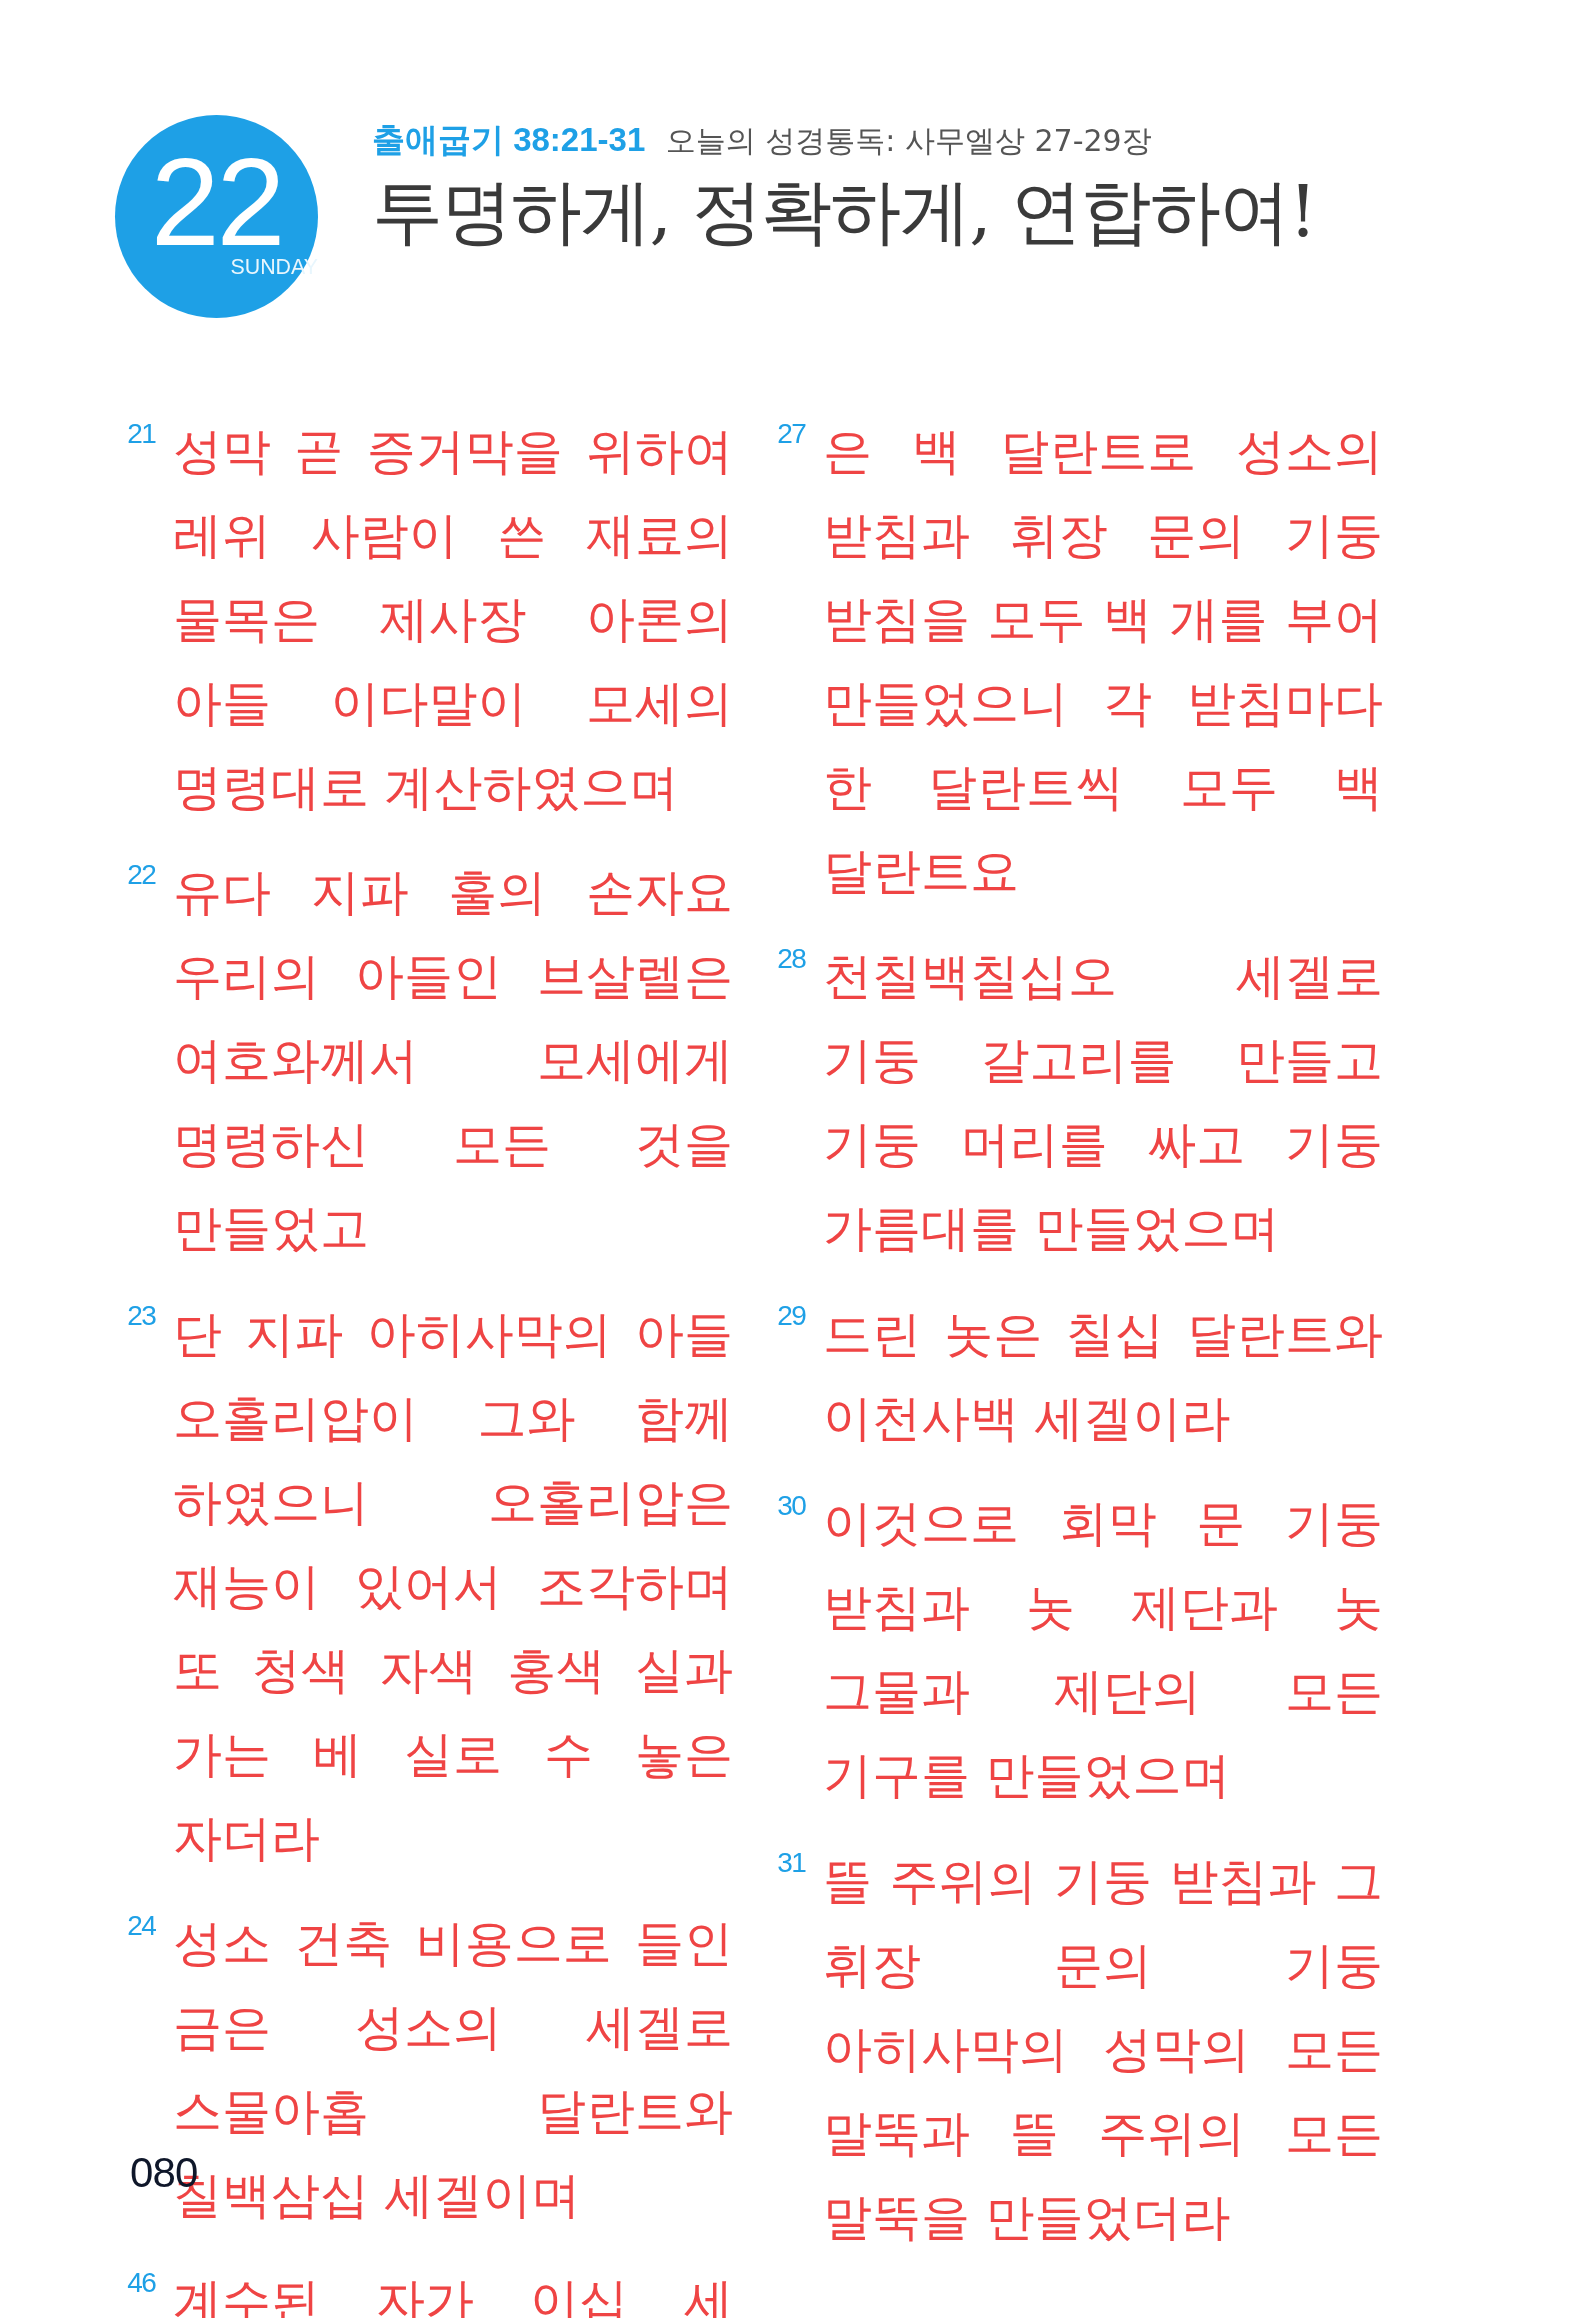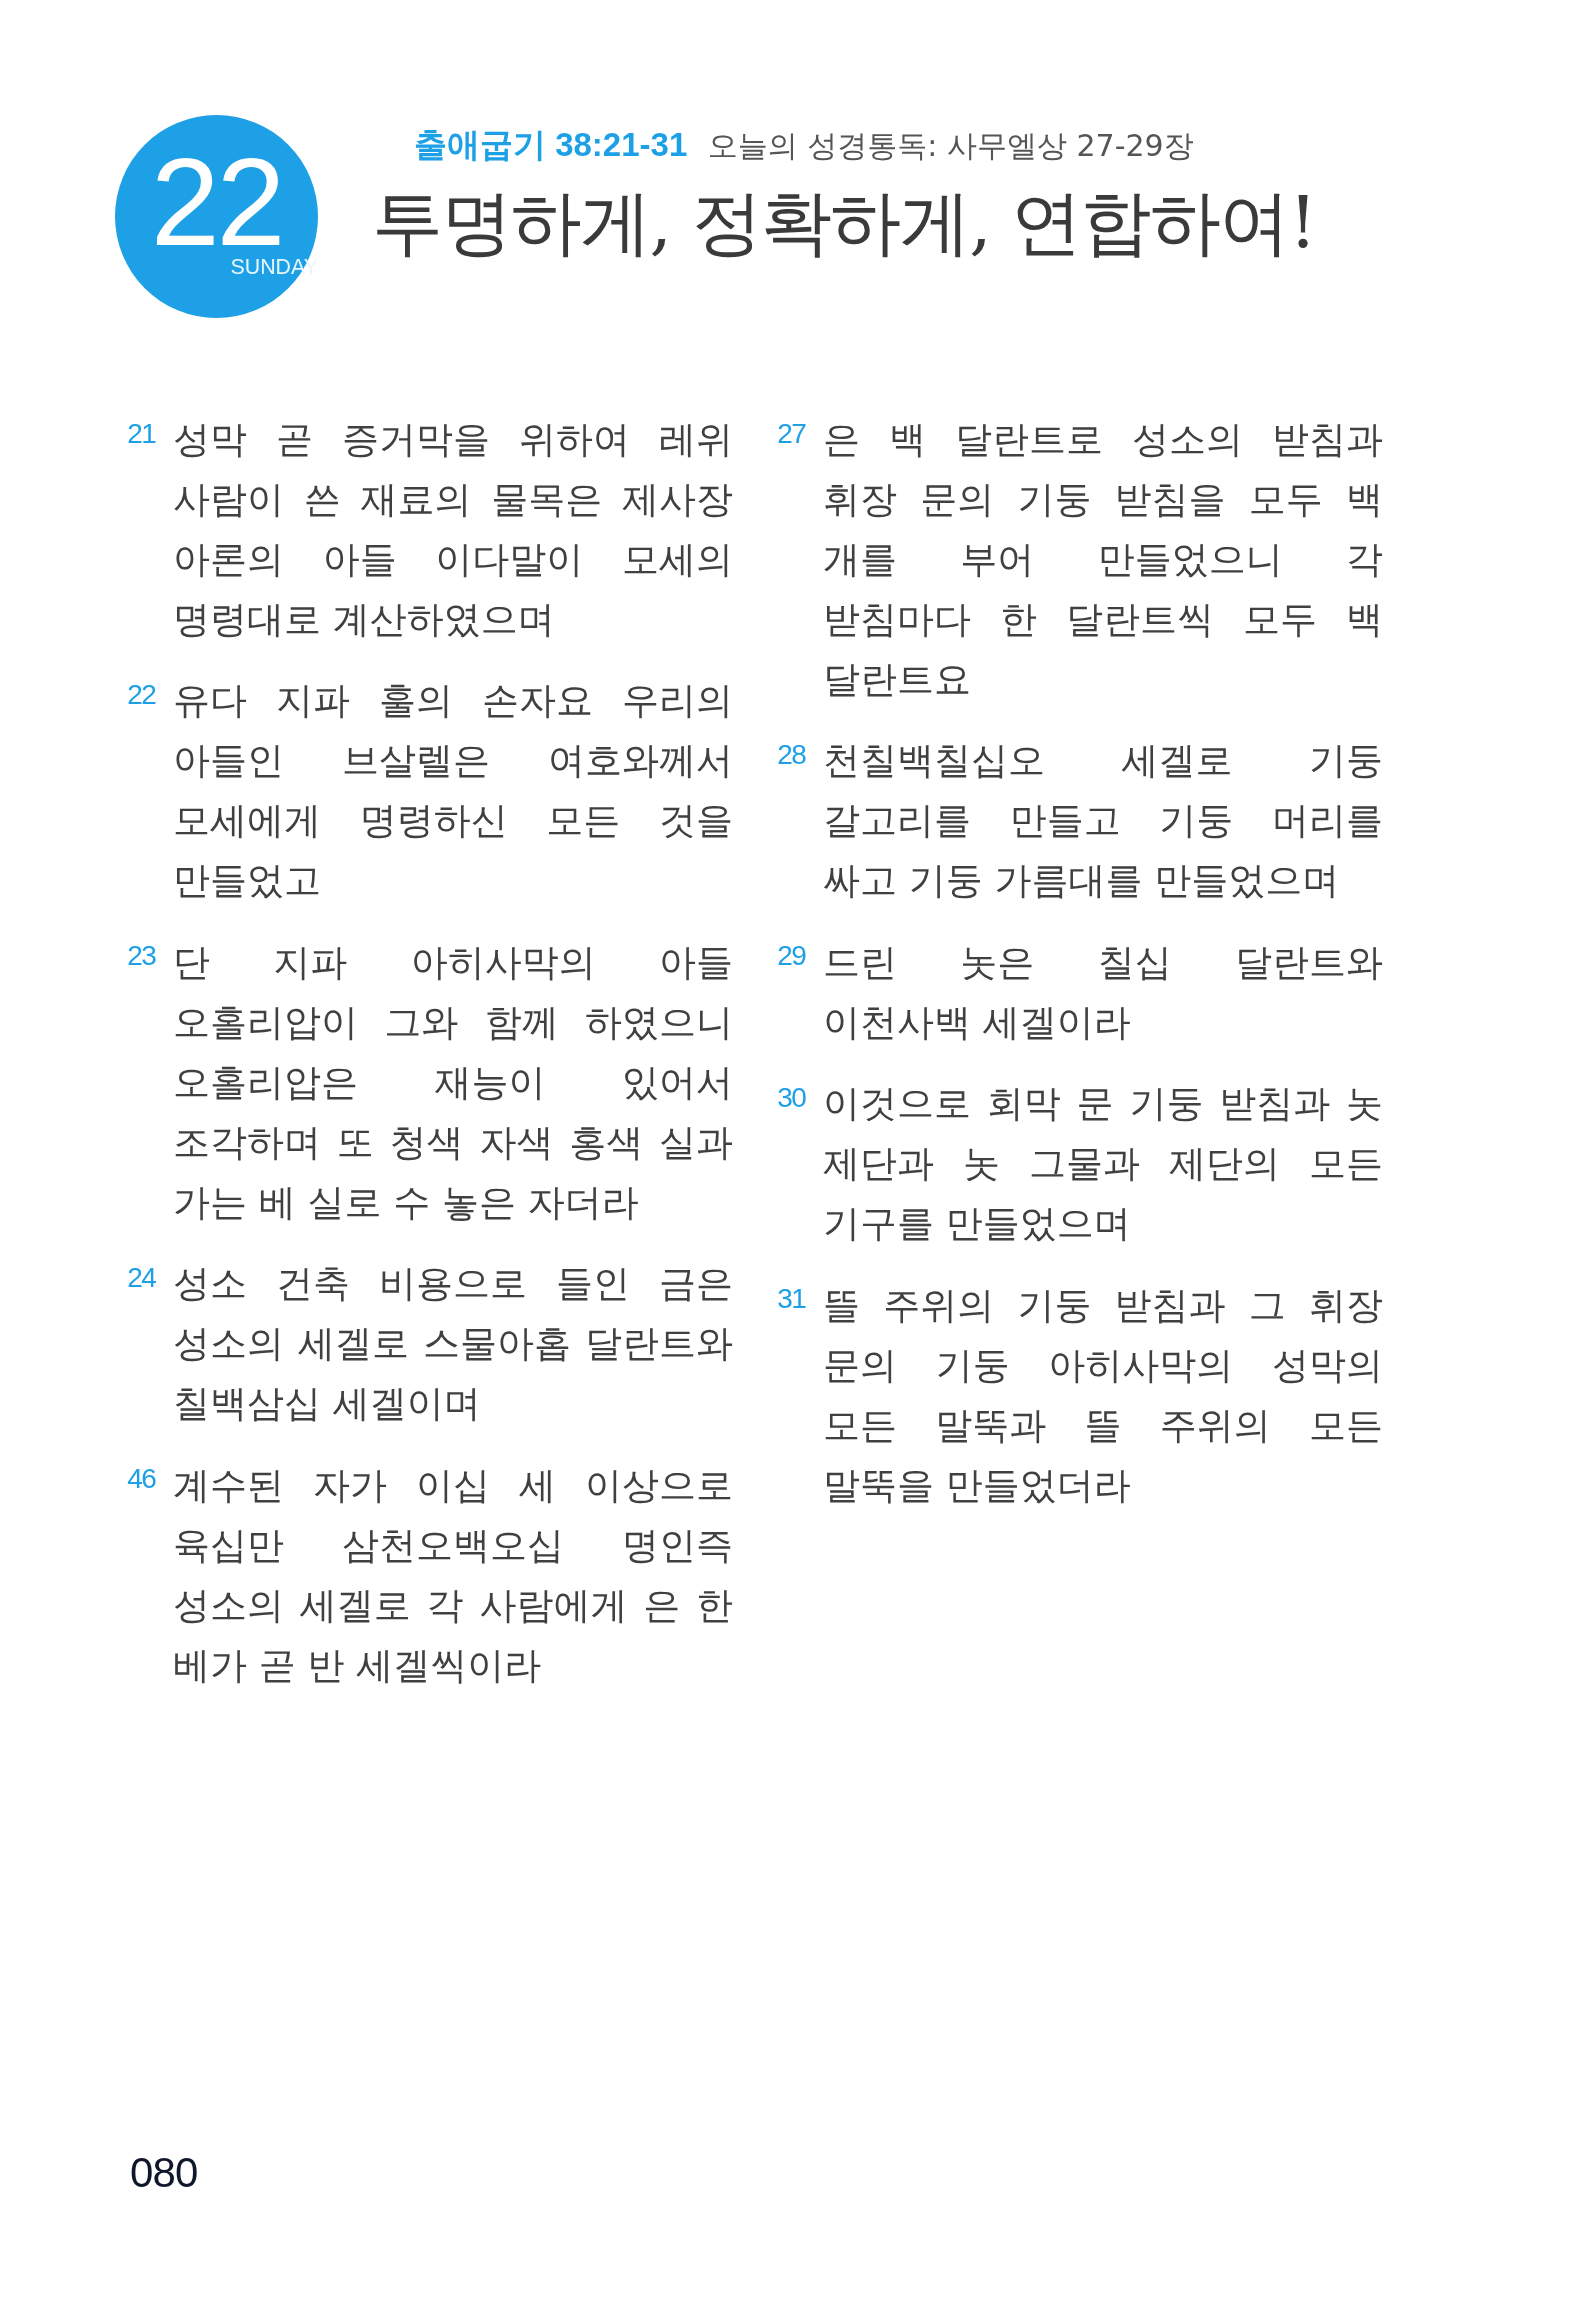--- a/index.html
+++ b/index.html
@@ -5,32 +5,32 @@
   html, body { margin: 0; padding: 0; background: #ffffff; }
   body { width: 1581px; height: 2319px; position: relative; overflow: hidden;
          font-family: "DejaVu Sans", "Liberation Sans", sans-serif; color: #1a1a1a; }
   .date-badge { position: absolute; left: 115px; top: 115px; width: 203px; height: 203px;
                 border-radius: 50%; background: #1ea0e6; color: #fff; text-align: center; }
   .date-num { position: absolute; left: 0; right: 0; top: 25px; font-family: "Liberation Sans", sans-serif;
               font-size: 124px; line-height: 124px; font-weight: 400; letter-spacing: -3.3px; }
   .date-day { position: absolute; left: 0; right: 0; top: 140px; font-family: Liberation Sans, sans-serif;
               font-size: 21.4px; line-height: 25px; font-weight: 300; letter-spacing: 0px; color: #e8f6fd; text-align: right; }
   .header { position: absolute; left: 372px; top: 115px; }
-  .ref-line { white-space: nowrap; font-size: 33px; line-height: 60px; margin-left: 42px; }
+  .ref-line { white-space: nowrap; font-size: 33px; line-height: 49px; }
   .ref-main { color: #1ea0e6; font-weight: bold; font-family: "Liberation Sans", "DejaVu Sans", sans-serif; }
   .ref-sub { color: #555555; font-size: 30px; margin-left: 10px; }
   .title { white-space: nowrap; color: #3a3a3a; font-family: "DejaVu Serif", serif;
            font-size: 71px; line-height: 91px; margin-top: 1px; letter-spacing: -1.6px; }
   .col { position: absolute; top: 410px; width: 609px; }
   .col-left { left: 124px; }
   .col-right { left: 774px; }
   .verse { position: relative; padding-left: 49px; margin-bottom: 21.4px; }
   .verse-num { position: absolute; left: 3.3px; top: 6.6px; color: #1ea0e6; font-weight: normal;
                font-family: "Liberation Sans", sans-serif; font-size: 28px; line-height: 33px; letter-spacing: -1.6px; }
-  .verse-text { font-size: 37px; line-height: 60px; text-align: justify; color: #404040; word-break: keep-all; }
+  .verse-text { font-size: 49px; line-height: 84px; text-align: justify; color: #ef4444; word-break: keep-all; }
   .page-num { position: absolute; left: 130px; top: 2149px; font-family: "Liberation Sans", sans-serif;
               font-size: 42px; color: #0f172a; letter-spacing: -0.8px; }
 </style>
 </head>
 <body>
 
 <div class="date-badge">
   <div class="date-num">22</div>
   <div class="date-day">SUNDAY</div>
 </div>

